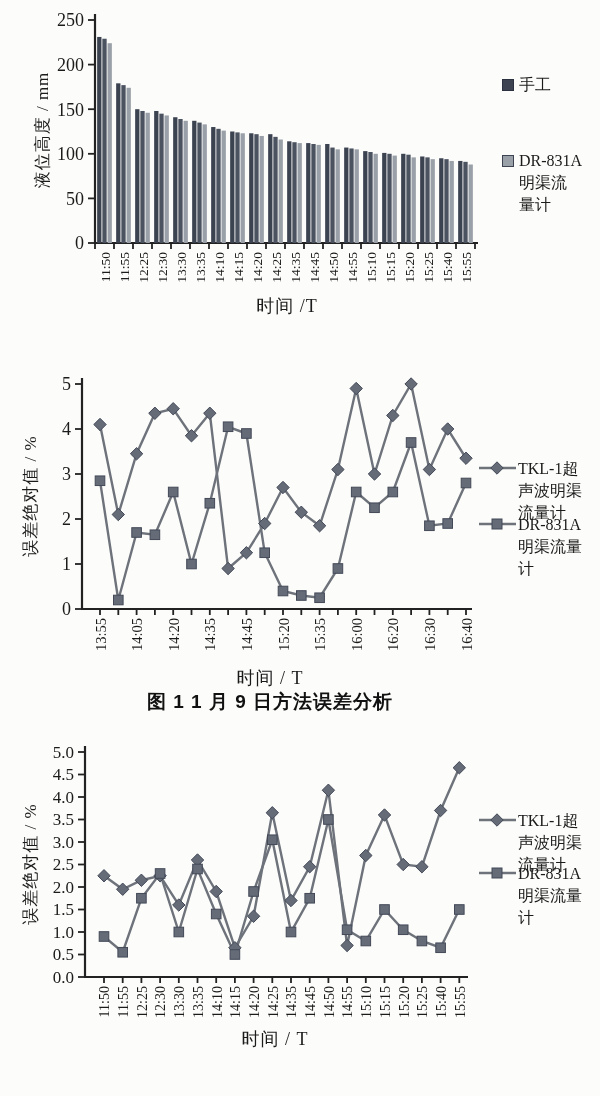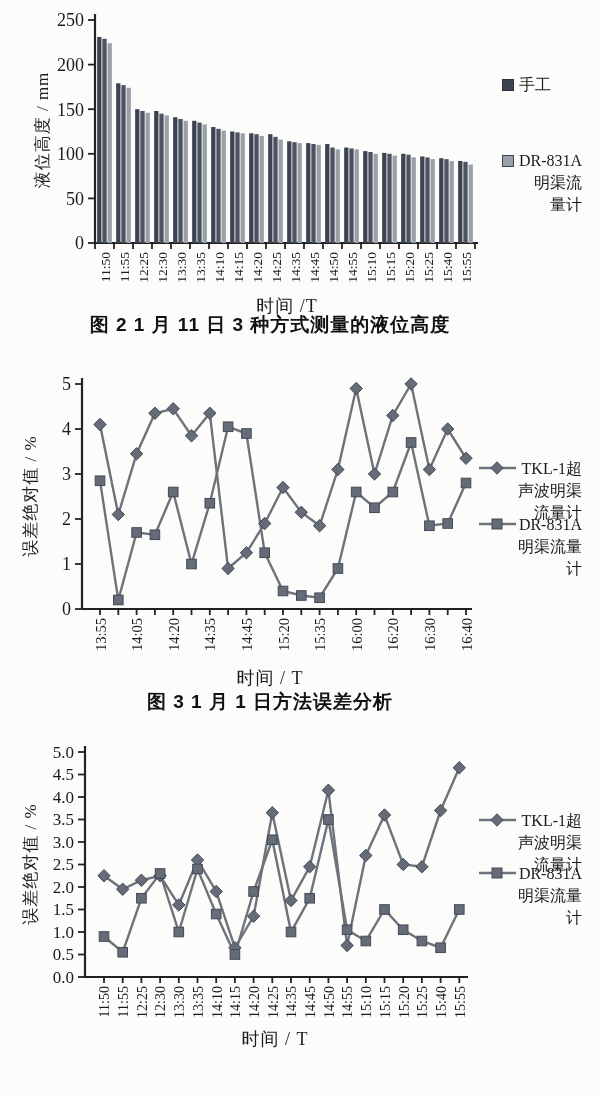--- a/index.html
+++ b/index.html
@@ -6,21 +6,21 @@
   body{width:600px;height:1096px;background:#fcfcfa;position:relative;overflow:hidden;
        font-family:"Liberation Serif","DejaVu Serif",serif;color:#1b1b1b;}
   .fig{position:absolute;left:0;width:600px;margin:0;}
   .plot{position:absolute;left:0;top:0;}
   .ylab{position:absolute;transform:translate(-50%,-50%) rotate(-90deg);white-space:nowrap;
         font-size:17px;letter-spacing:1px;}
   .xlab{position:absolute;transform:translateX(-50%);font-size:18px;letter-spacing:1px;}
   .cap{position:absolute;left:0;width:540px;text-align:center;
        font-family:"Liberation Sans","DejaVu Sans",sans-serif;font-weight:bold;
        font-size:19px;letter-spacing:1px;color:#111;}
-  .legend{position:absolute;display:flex;align-items:flex-start;text-align:right;}
+  .legend{position:absolute;display:flex;align-items:flex-start;}
   .lgt{font-size:16px;line-height:22px;white-space:pre-line;}
   .sw{width:10px;height:10px;display:inline-block;margin:5px 5px 0 0;flex:0 0 auto;}
   .lgm{margin:3px 2px 0 0;flex:0 0 auto;}
 </style>
 </head>
 <body>
 
 <figure class="fig" style="top:0;height:348px">
   <svg class="plot" width="600" height="348">
       <g stroke="#222222">
@@ -154,21 +154,20 @@
     <span class="sw" style="background:#3d4351;border:1px solid #2c3140"></span>
     <div class="lgt">手工</div>
   </div>
   <div class="legend" style="left:502px;top:150px">
     <span class="sw" style="background:#9aa0a8;border:1px solid #3d4351"></span>
     <div class="lgt">DR-831A
 明渠流
 量计</div>
   </div>
 
-  <figcaption class="cap" style="top:312px">图 2  1 月 11 日 3 种方式测量的液位高度</figcaption>
 </figure>
 
 <figure class="fig" style="top:348px;height:364px">
   <svg class="plot" width="600" height="364">
       <g stroke="#222222">
         <line x1="82" y1="30" x2="82" y2="261" stroke-width="2.2"></line>
         <line x1="81" y1="261" x2="472" y2="261" stroke-width="2.2"></line>
       </g>
       <line x1="75" y1="261" x2="82" y2="261" stroke="#222222" stroke-width="1.8"></line>
       <text x="71" y="267.3" text-anchor="end" font-size="18" fill="#1b1b1b" font-family="&quot;Liberation Serif&quot;,&quot;DejaVu Serif&quot;,serif">0</text>
@@ -278,21 +277,21 @@
   <div class="legend" style="left:479px;top:166px">
     <svg class="lgm" width="37" height="14">
       <line x1="0" y1="7" x2="37" y2="7" stroke="#6e737b" stroke-width="2.4"></line>
       <rect x="13" y="2" width="10" height="10" fill="#656c78" stroke="#434957"></rect>
     </svg>
     <div class="lgt">DR-831A
 明渠流量
 计</div>
   </div>
 
-  <figcaption class="cap" style="top:341px">图 3  1 月 1 日方法误差分析</figcaption>
+  <figcaption class="cap" style="top:341px">图 1  1 月 9 日方法误差分析</figcaption>
 </figure>
 
 <figure class="fig" style="top:712px;height:384px">
   <svg class="plot" width="600" height="384">
       <g stroke="#222222">
         <line x1="85" y1="34" x2="85" y2="265" stroke-width="2.2"></line>
         <line x1="84" y1="265" x2="468" y2="265" stroke-width="2.2"></line>
       </g>
       <line x1="78" y1="265" x2="85" y2="265" stroke="#222222" stroke-width="1.8"></line>
       <text x="74" y="270.95" text-anchor="end" font-size="17" fill="#1b1b1b" font-family="&quot;Liberation Serif&quot;,&quot;DejaVu Serif&quot;,serif">0.0</text>

